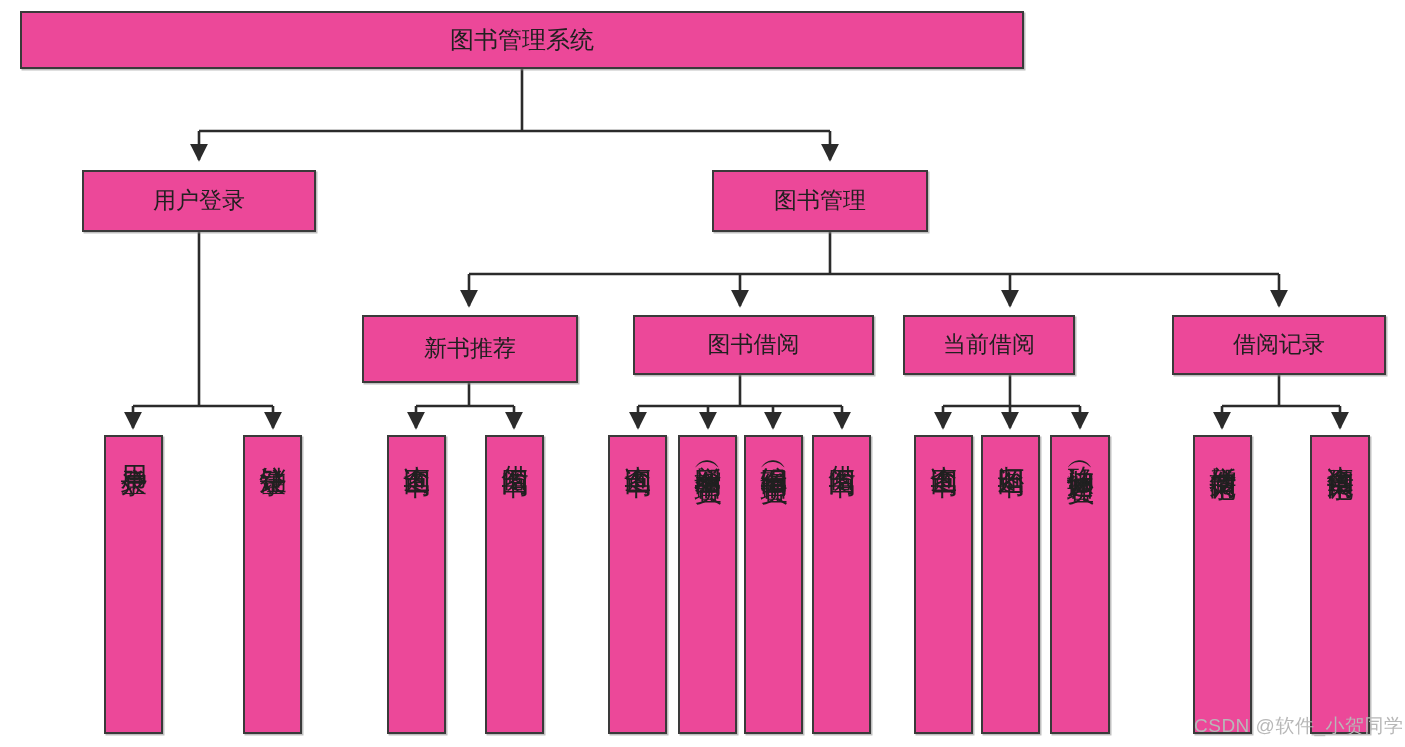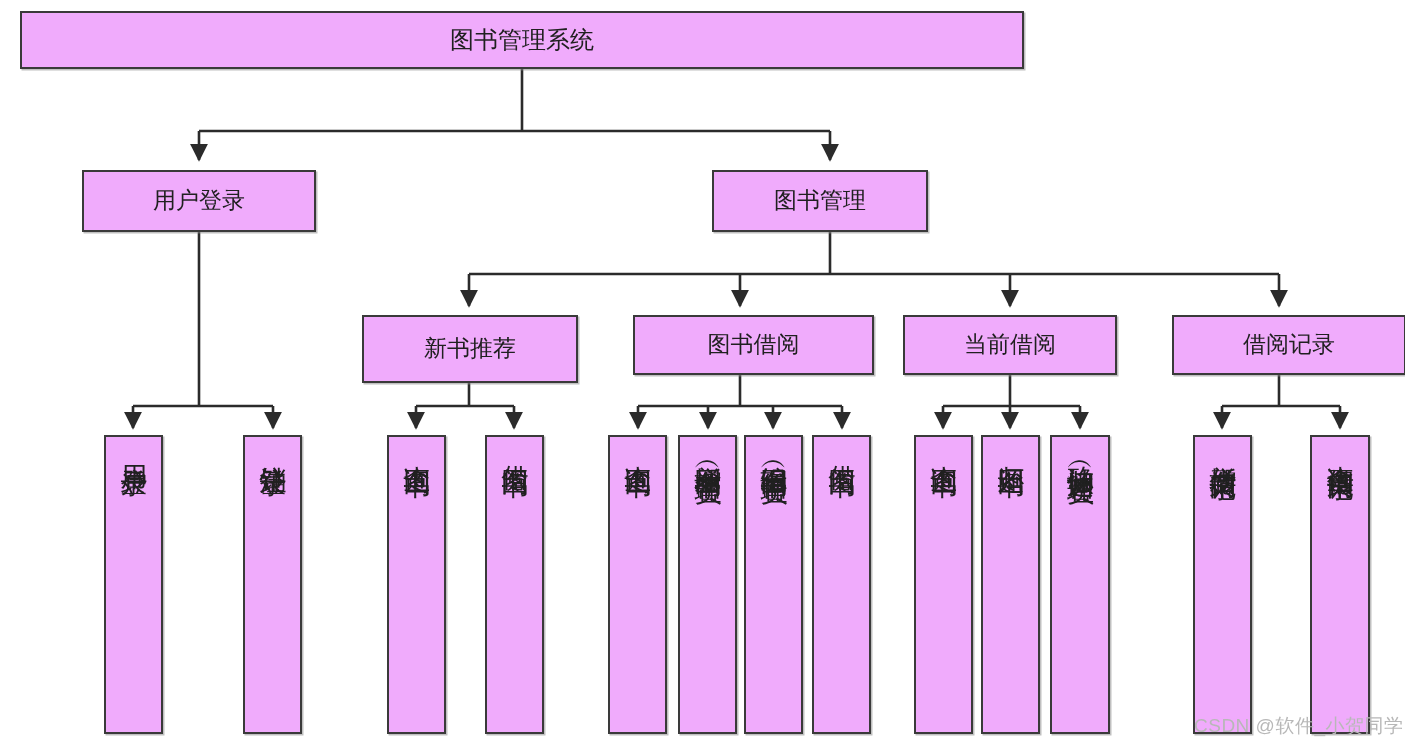--- a/index.html
+++ b/index.html
@@ -17,21 +17,21 @@
   }
   #edges{
     position:absolute;
     left:0;top:0;
     width:1405px;height:747px;
     pointer-events:none;
   }
   .node{
     position:absolute;
     box-sizing:border-box;
-    background:#f0abfc;
+    background:#ec4899;
     border:2px solid #3a3a3a;
     display:flex;
     align-items:center;
     justify-content:center;
     z-index:2;
     box-shadow:1.5px 1.5px 0 rgba(140,140,140,0.55);
   }
   .node .label{
     color:#202020;
     line-height:1.18;
@@ -132,24 +132,24 @@
   <div class="node h" style="left:712px;top:170px;width:216px;height:62px;">
     <span class="label">图书管理</span>
   </div>
 
   <div class="node h" style="left:362px;top:315px;width:216px;height:68px;">
     <span class="label">新书推荐</span>
   </div>
   <div class="node h" style="left:633px;top:315px;width:241px;height:60px;">
     <span class="label">图书借阅</span>
   </div>
-  <div class="node h" style="left:903px;top:315px;width:214px;height:60px;">
+  <div class="node h" style="left:903px;top:315px;width:172px;height:60px;">
     <span class="label">当前借阅</span>
   </div>
-  <div class="node h" style="left:1172px;top:315px;width:234px;height:60px;">
+  <div class="node h" style="left:1172px;top:315px;width:214px;height:60px;">
     <span class="label">借阅记录</span>
   </div>
 
   <div class="node v" style="left:104px;top:435px;width:59px;height:299px;">
     <span class="label">用户登录</span>
   </div>
   <div class="node v" style="left:243px;top:435px;width:59px;height:299px;">
     <span class="label">注销登录</span>
   </div>
 

